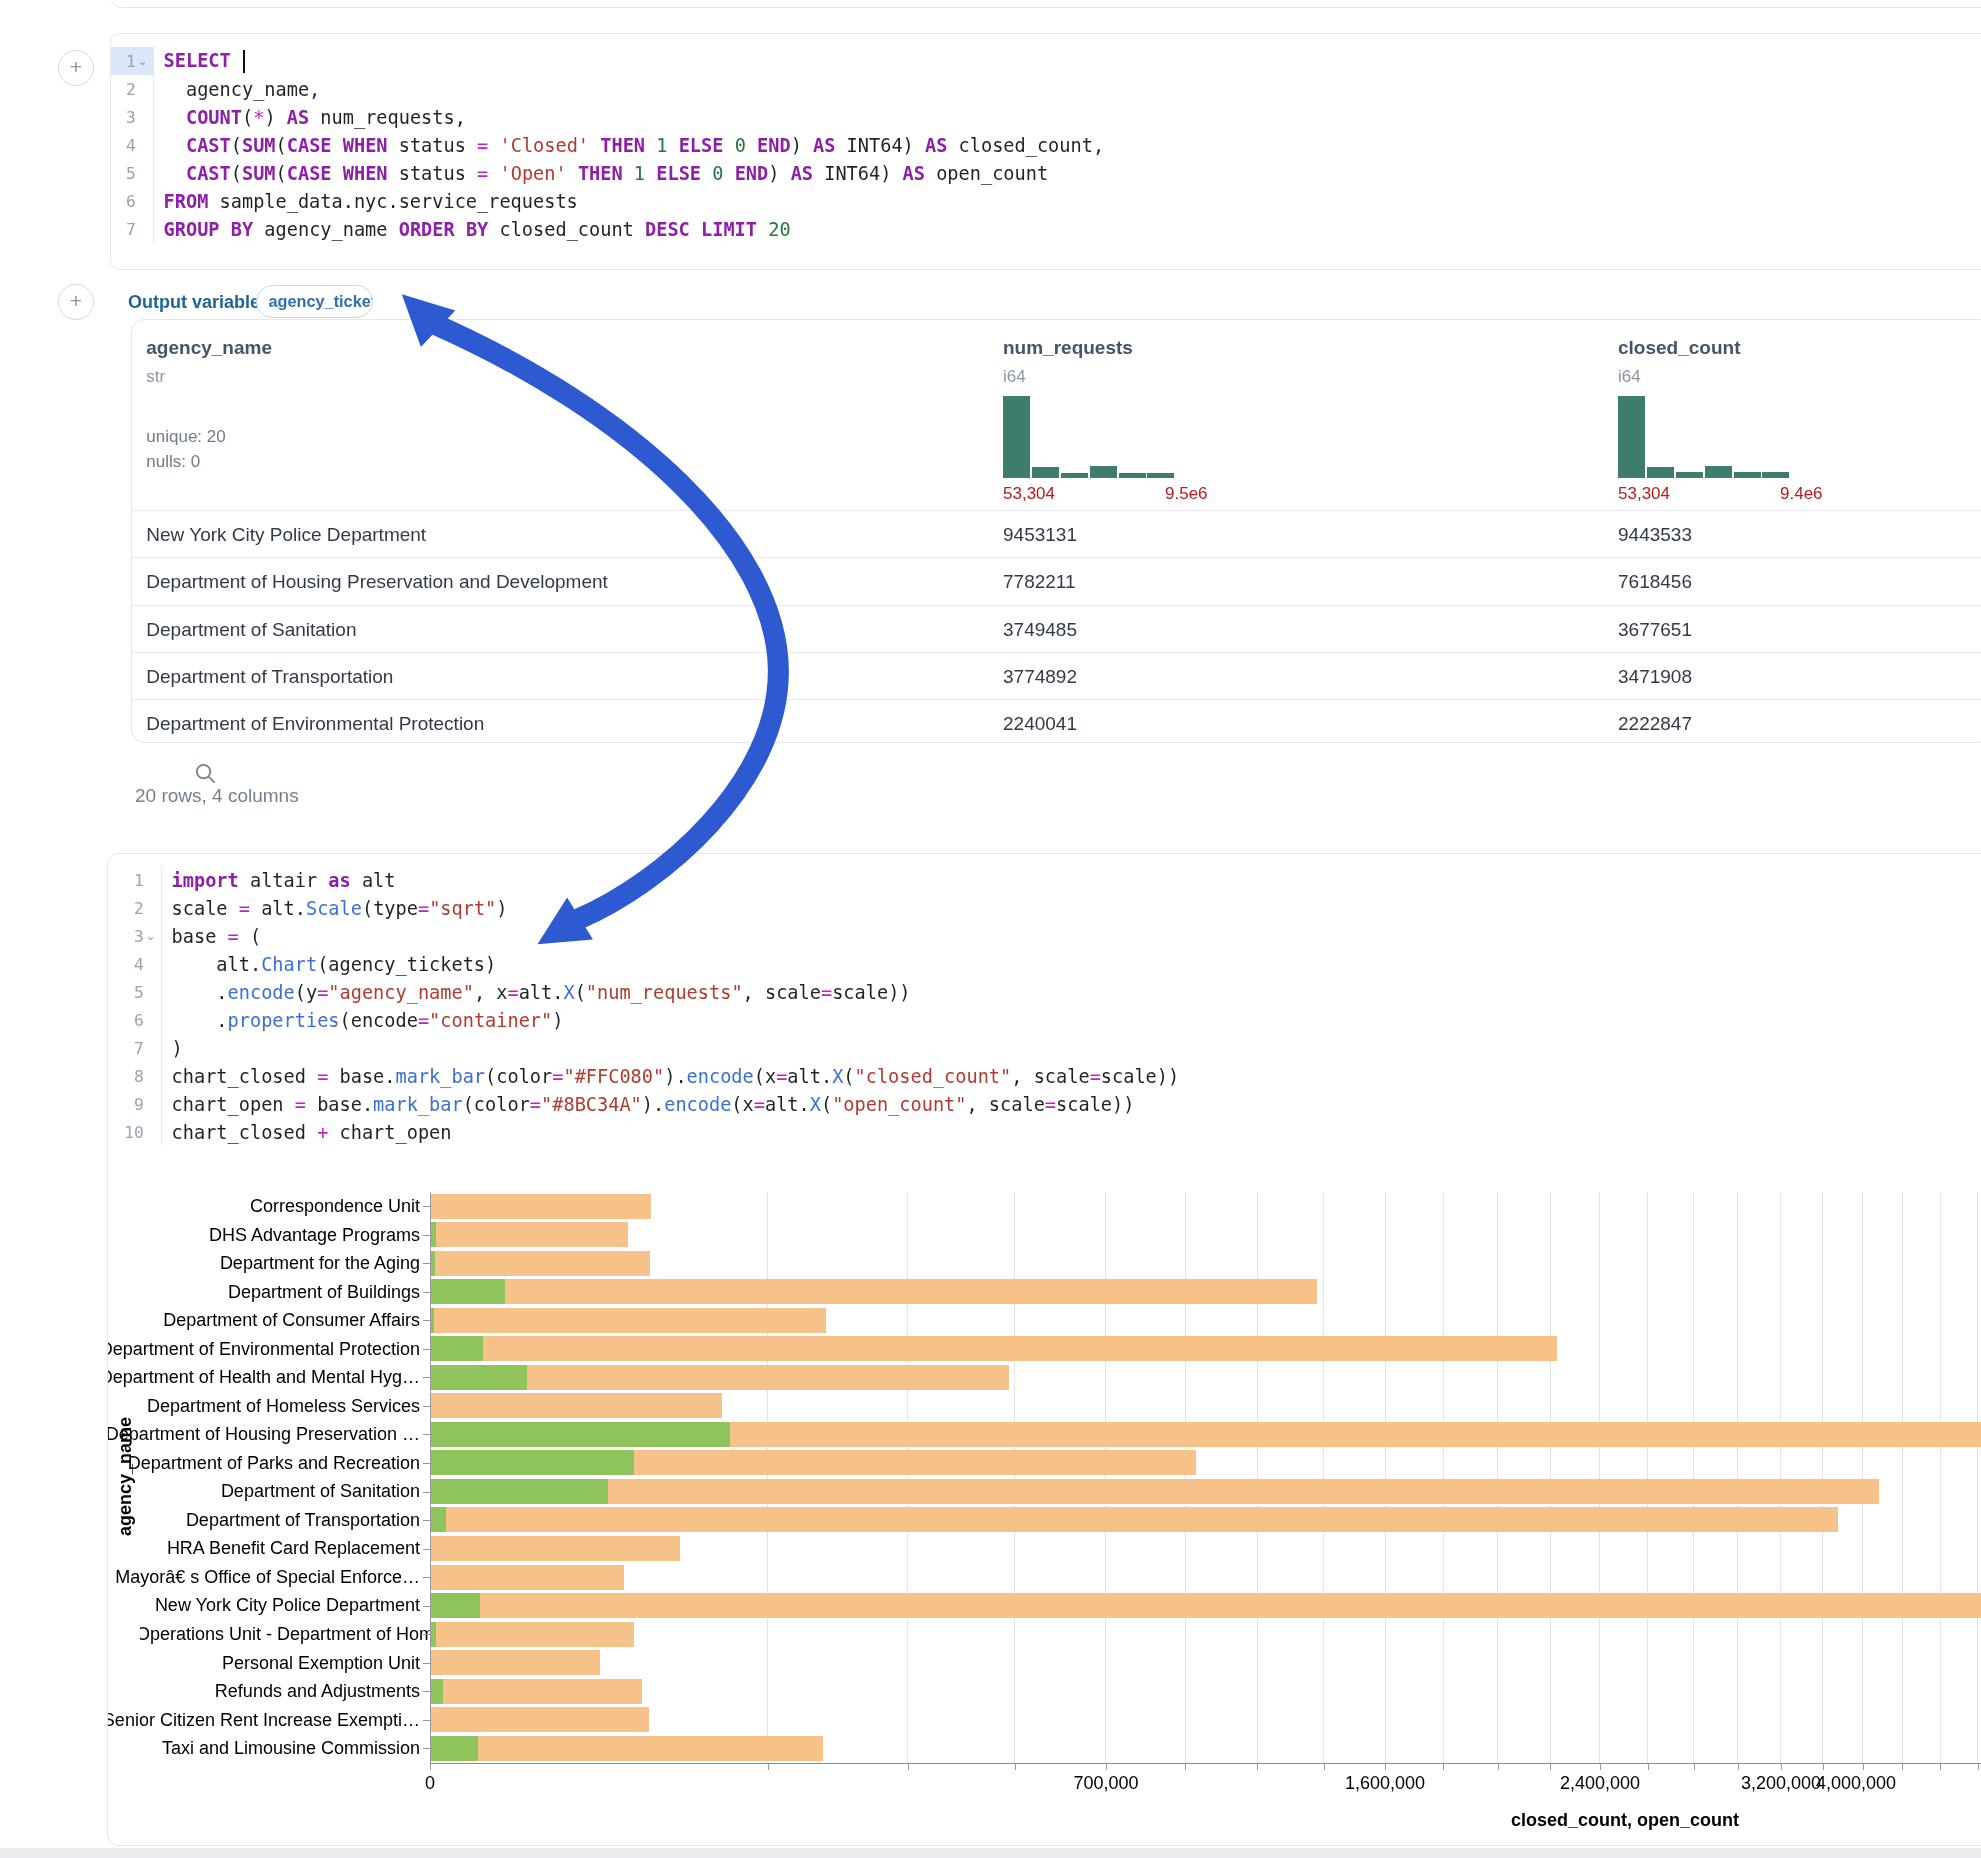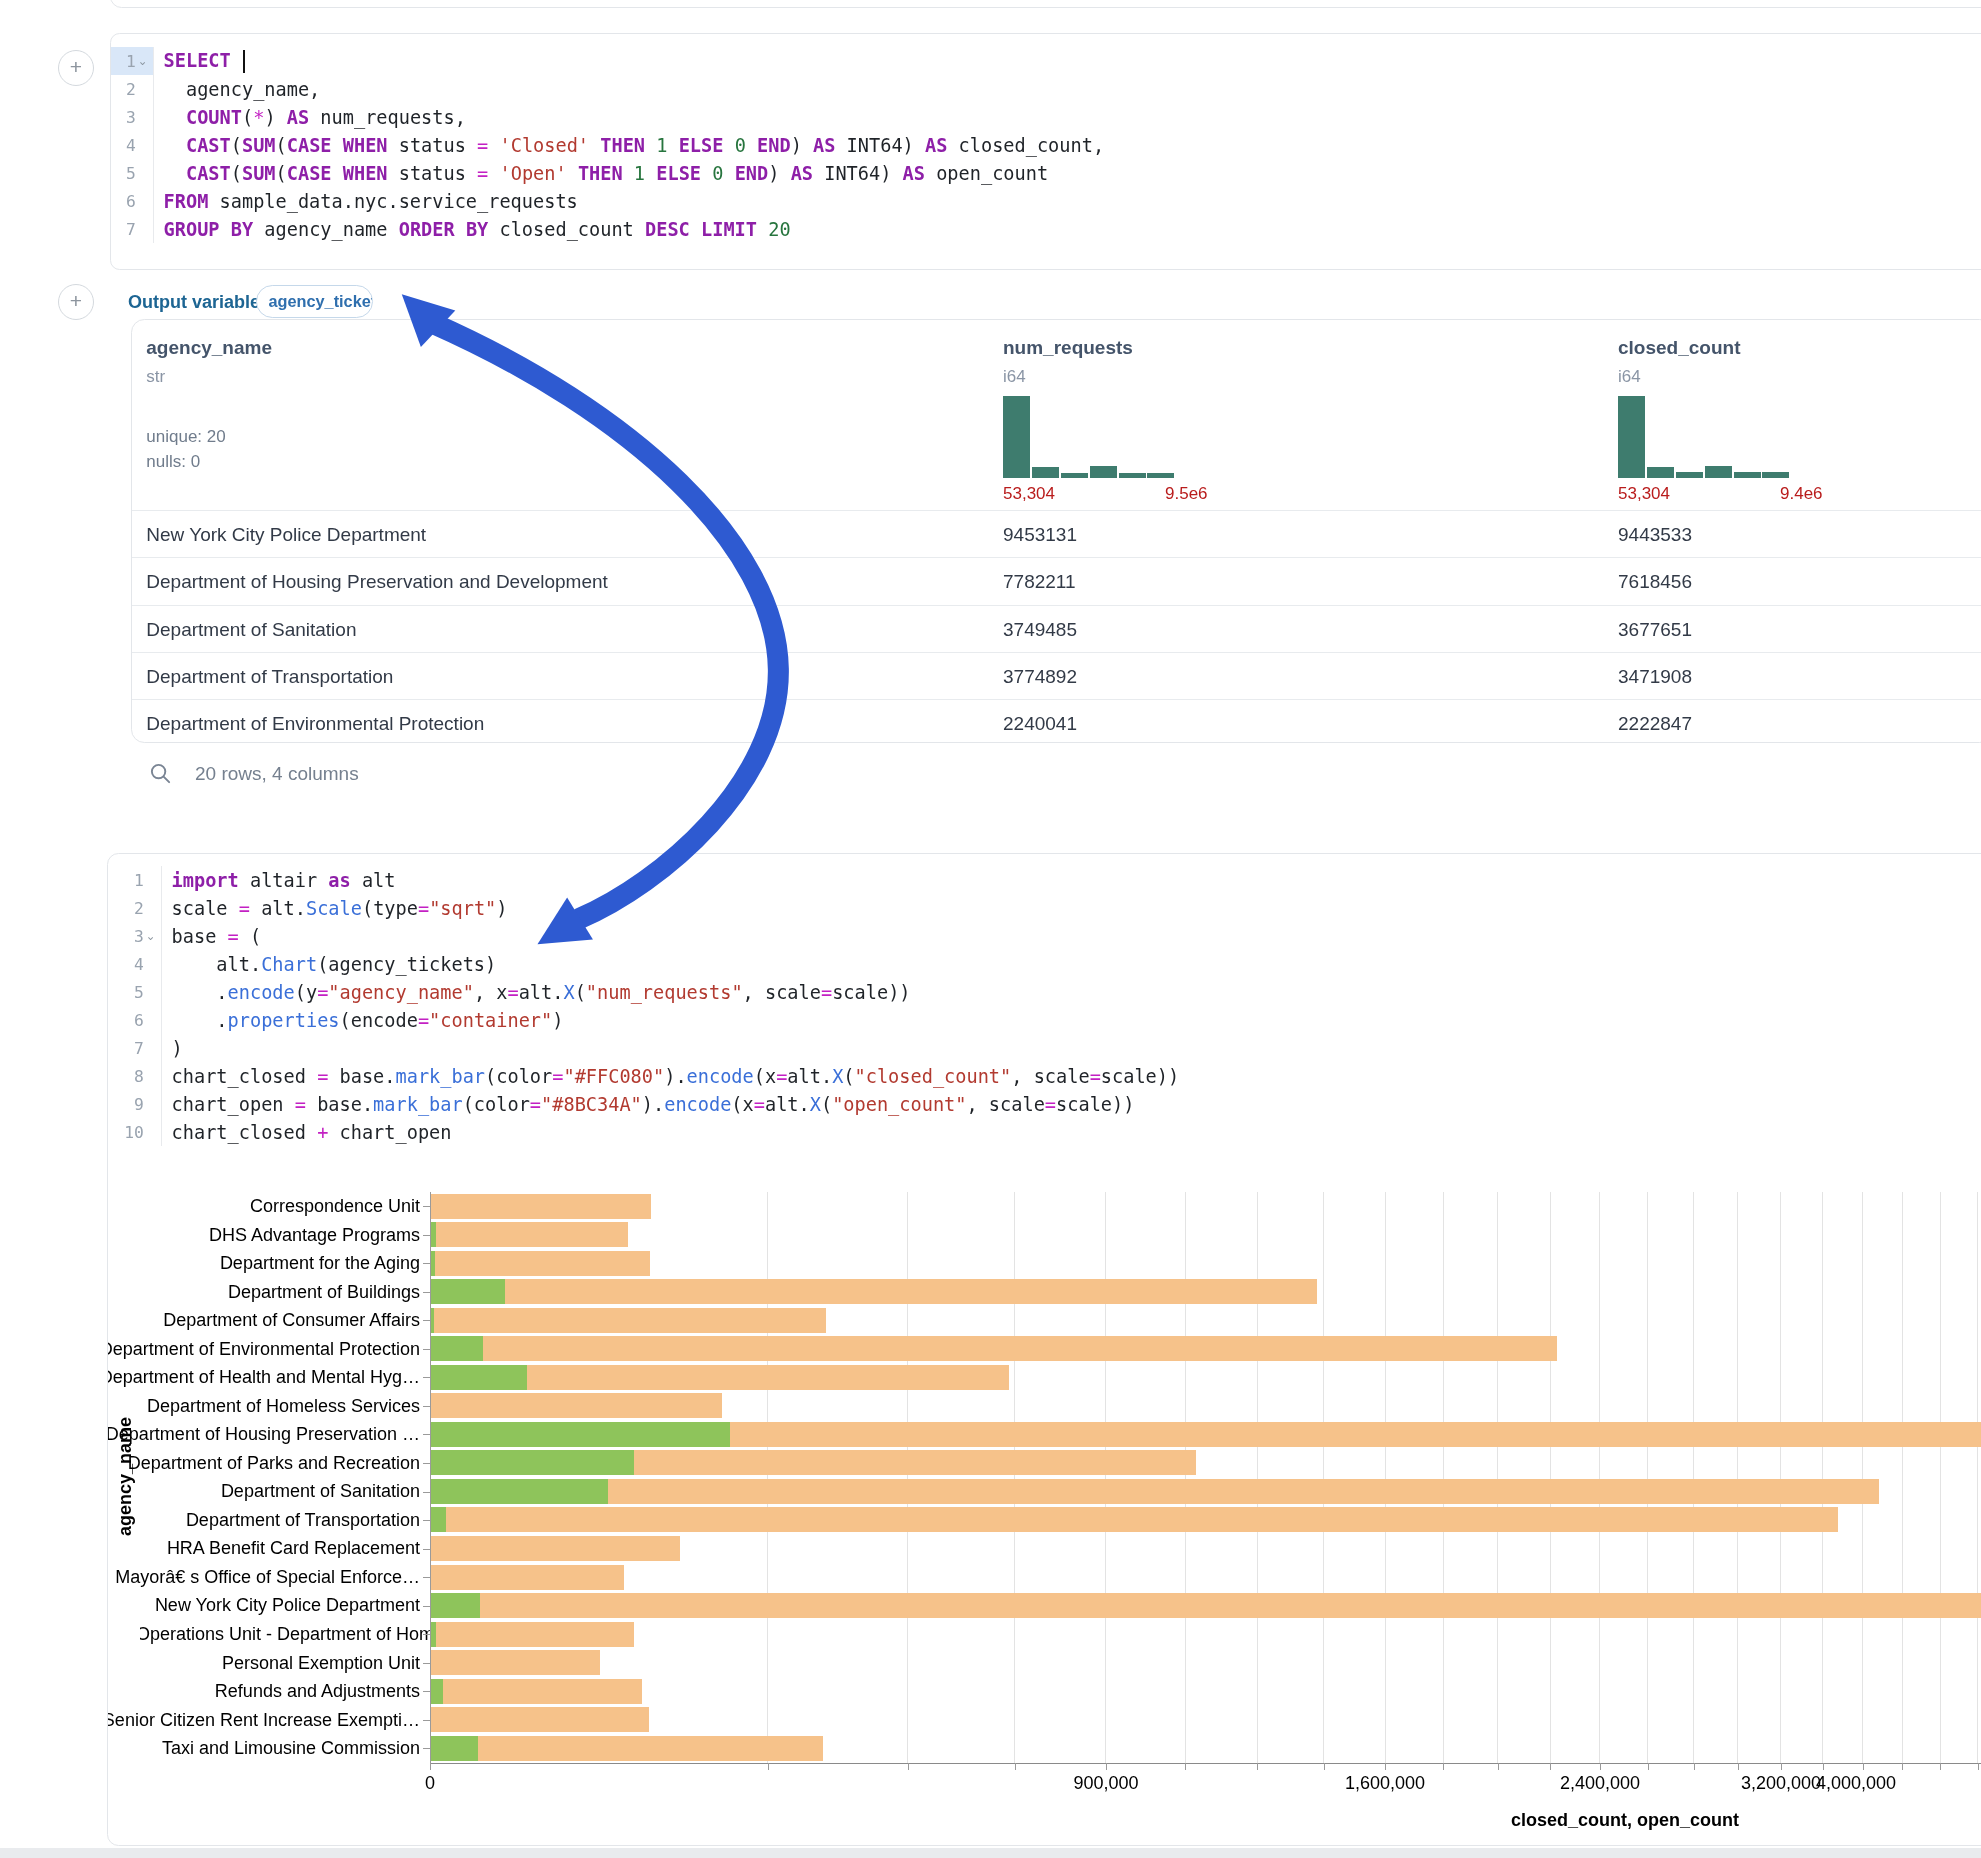--- a/index.html
+++ b/index.html
@@ -46,21 +46,21 @@
   .colhdr{position:absolute;top:0;}
   .colhdr .cname{font-size:19px;font-weight:bold;color:#44546a;margin-top:17px;}
   .colhdr .ctype{font-size:17px;color:#8a95a5;margin-top:7.6px;}
   .stats{font-size:17px;color:#707c8c;}
   .hist{position:absolute;top:76px;height:82px;display:flex;align-items:flex-end;}
   .hist .hbar{width:27px;margin-right:1.9px;background:#3e7c6e;}
   .histlab{position:absolute;top:164px;font-size:17px;color:#b91c1c;width:210px;}
   .histlab .hmax{position:absolute;left:162px;}
   .trow{position:absolute;left:0;width:100%;border-top:1px solid #e8ebee;height:47px;}
   .tcell{position:absolute;top:50%;transform:translateY(-50%);font-size:19px;color:#323a47;white-space:nowrap;}
-  .tfooter{position:absolute;left:149px;top:762px;display:flex;align-items:center;color:#75808f;font-size:19px;}
+  .tfooter{position:absolute;left:135px;top:762px;display:flex;align-items:center;color:#75808f;font-size:19px;flex-direction:column;}
   .tfooter svg{margin-right:23px;}
 
   
   .plot{position:absolute;left:322px;top:338px;width:1552px;height:571px;overflow:hidden;border-bottom:1.4px solid #8a8a8a;}
   .gridline{position:absolute;top:0;width:1px;height:100%;background:#e3e3e3;}
   .ydomain{position:absolute;left:0;top:0;width:1px;height:100%;background:#9a9a9a;}
   .bar{position:absolute;height:25px;}
   .bar.closed{background:#f6c28a;}
   .bar.open{background:#8ec45b;}
   .ylab{position:absolute;left:0;width:312px;height:25px;display:flex;align-items:center;justify-content:flex-end;
@@ -410,21 +410,21 @@
           <div class="xtick" style="left: 1540px;"></div>
           <div class="xtick" style="left: 1586px;"></div>
           <div class="xtick" style="left: 1630px;"></div>
           <div class="xtick" style="left: 1673px;"></div>
           <div class="xtick" style="left: 1715px;"></div>
           <div class="xtick" style="left: 1755px;"></div>
           <div class="xtick" style="left: 1794px;"></div>
           <div class="xtick" style="left: 1832px;"></div>
           <div class="xtick" style="left: 1870px;"></div>
           <div class="xlab" style="left: 322px;">0</div>
-          <div class="xlab" style="left: 998px;">900,000</div>
+          <div class="xlab" style="left: 998px;">700,000</div>
           <div class="xlab" style="left: 1277px;">1,600,000</div>
           <div class="xlab" style="left: 1492px;">2,400,000</div>
           <div class="xlab" style="left: 1673px;">3,200,000</div>
           <div class="xlab" style="left: 1748px; text-align: right;">4,000,000</div>
         </div>
       <div class="xtitle">closed_count, open_count</div>
     </div>
   </div>
 
   <div class="bottom-band"></div>

